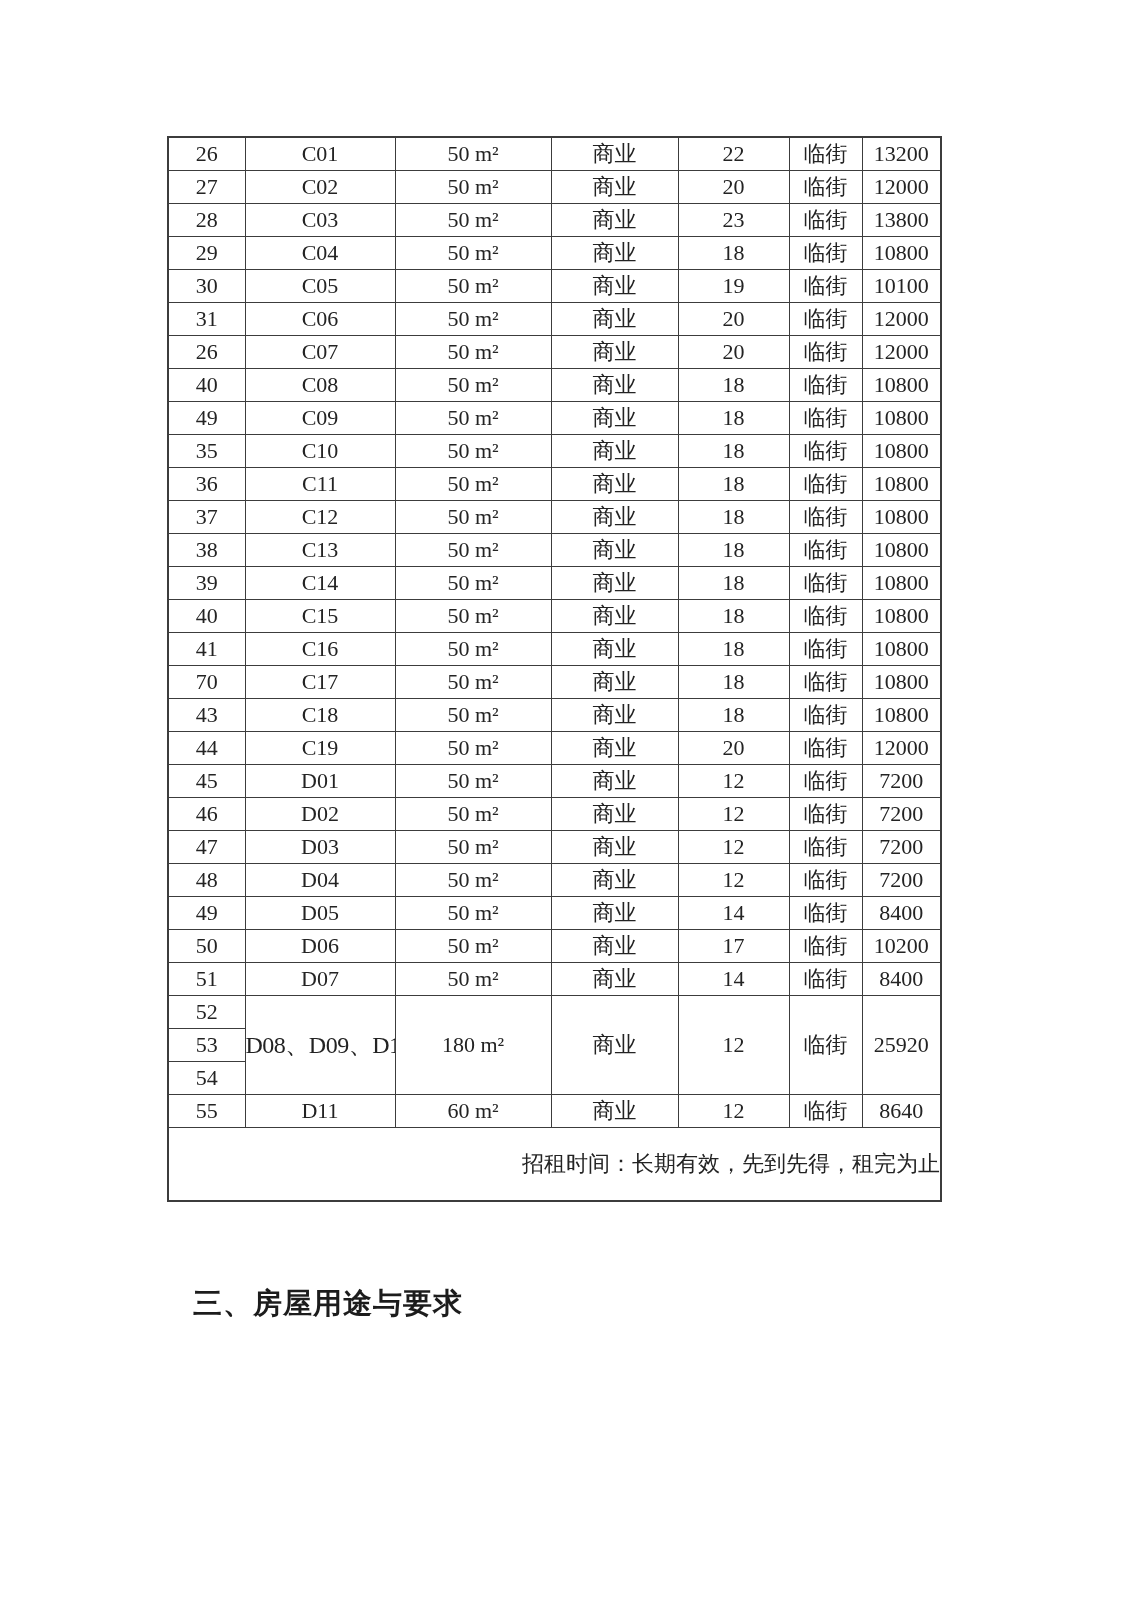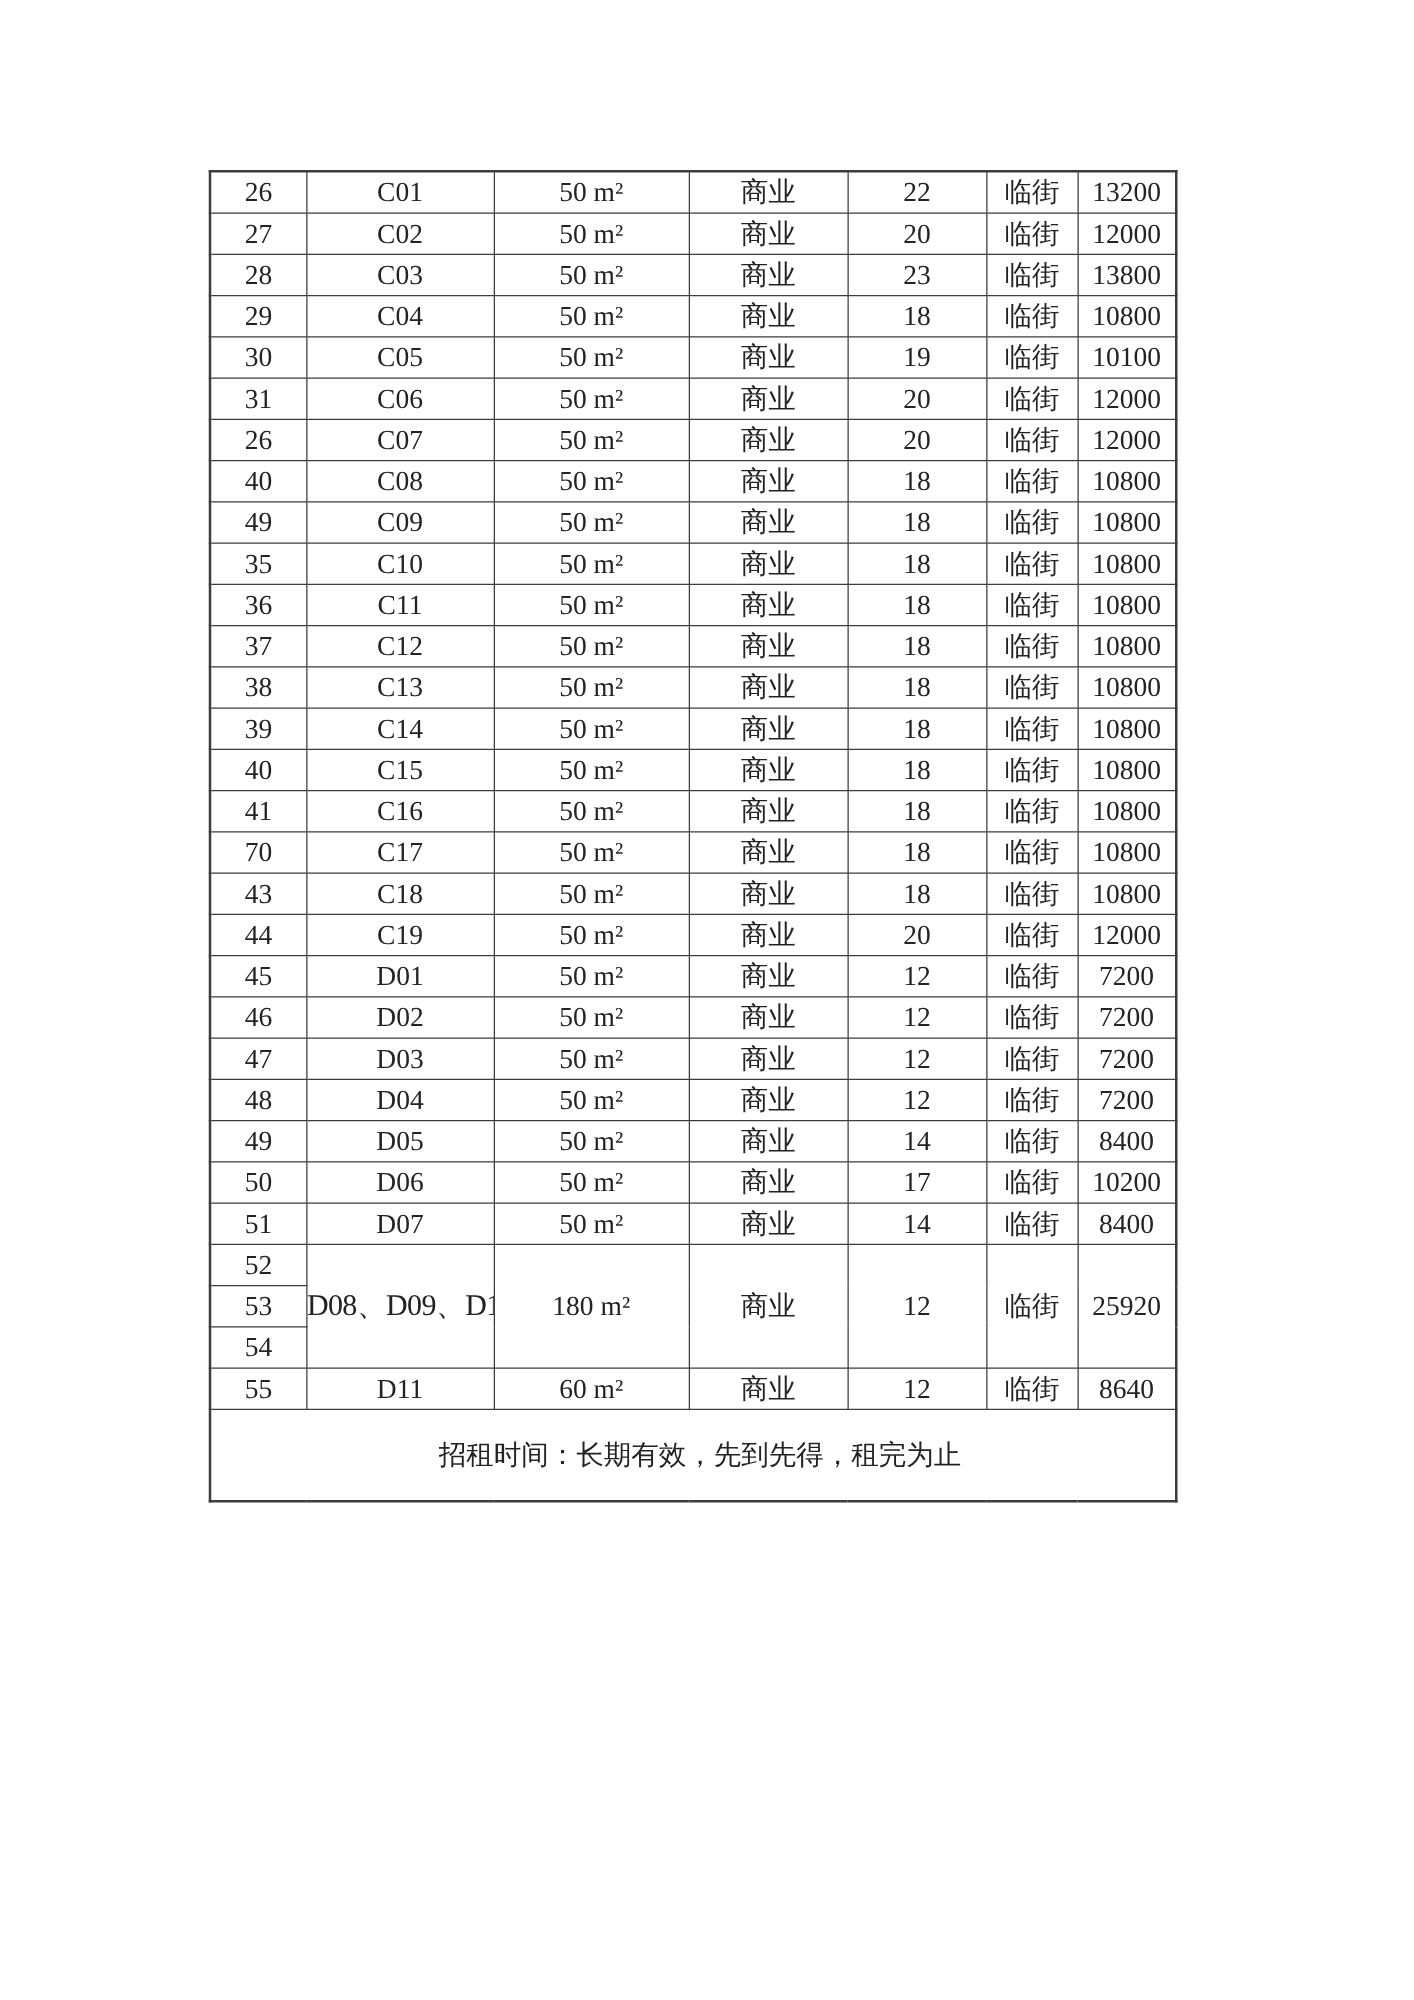--- a/index.html
+++ b/index.html
@@ -37,21 +37,21 @@
     white-space: nowrap;
     overflow: hidden;
   }
   
   table.rent-table td[rowspan][data-name="cell-unit"] {
     font-size: 24px;
     letter-spacing: -0.5px;
   }
   table.rent-table tfoot td.footer-cell {
     height: 72px;
-    text-align: center;
+    text-align: right;
     padding-left: 11px;
     font-size: 22px;
   }
   .section-heading {
     position: absolute;
     left: 193px;
     top: 1284px;
     font-size: 29px;
     font-weight: bold;
     color: #1c1c1c;
@@ -334,14 +334,15 @@
           <td data-name="cell-price">8640</td>
         </tr>
       </tbody>
     <tfoot data-name="table-foot">
       <tr data-name="table-footer-row">
         <td colspan="7" class="footer-cell" data-name="footer-note">招租时间：长期有效，先到先得，租完为止</td>
       </tr>
     </tfoot>
   </table>
 
+  <div class="section-heading" data-name="section-heading">三、房屋用途与要求</div>
 
 </div>
 
 </body></html>

